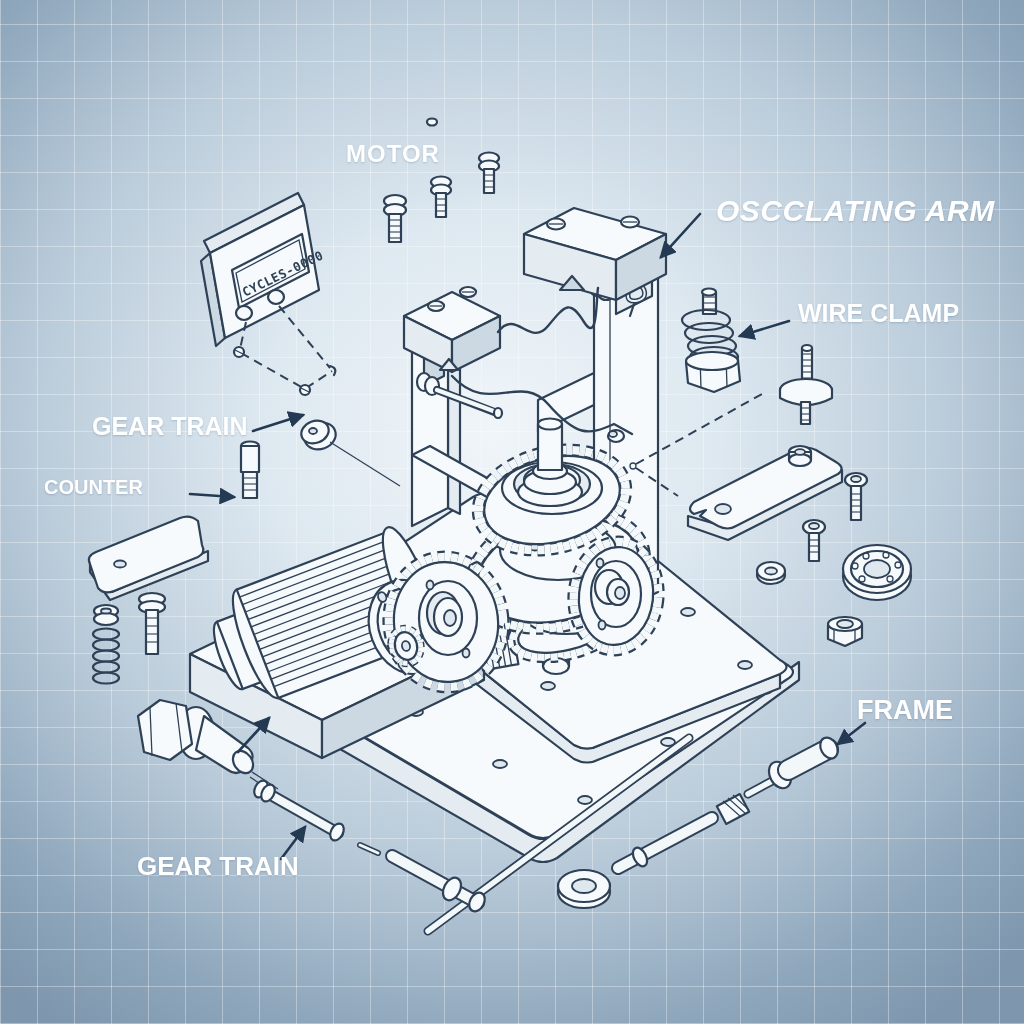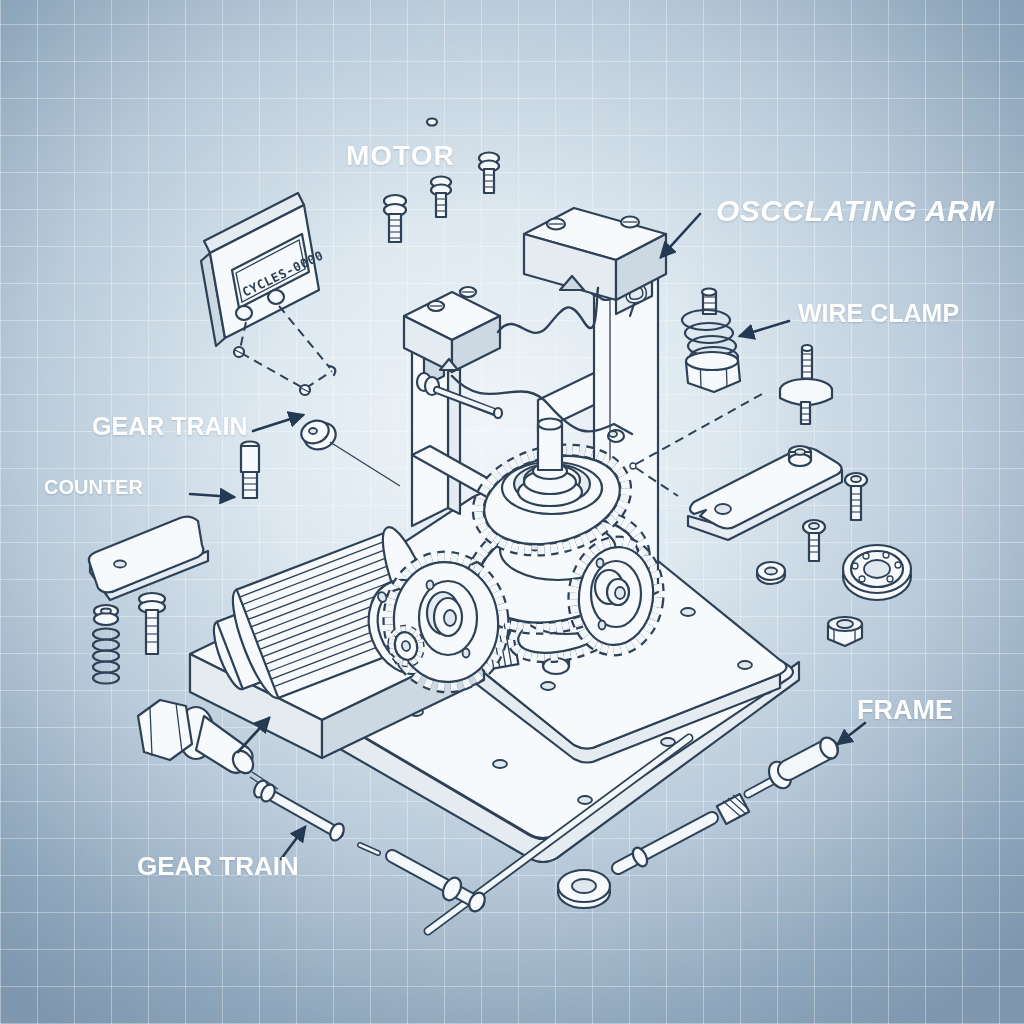--- a/index.html
+++ b/index.html
@@ -7,21 +7,21 @@
     position:relative;width:1024px;height:1024px;overflow:hidden;
     background:
       repeating-linear-gradient(0deg, rgba(255,255,255,.34) 0 1.5px, transparent 1.5px 37px),
       repeating-linear-gradient(90deg, rgba(255,255,255,.34) 0 1.5px, transparent 1.5px 37px),
       radial-gradient(ellipse 75% 70% at 48% 42%, #f0f5f9 0%, #dde8f0 30%, #b7c9d8 62%, #8fa7bc 85%, #7e97ae 100%);
     font-family:"Liberation Sans", sans-serif;
   }
   svg{position:absolute;left:0;top:0;}
   .lbl{position:absolute;color:#ffffff;font-weight:bold;white-space:nowrap;
        text-shadow:0 1px 2px rgba(60,85,115,.25);}
-  .lbl-motor{left:346px;top:140px;font-size:28px;letter-spacing:1px;}
+  .lbl-motor{left:346px;top:140px;font-size:24px;letter-spacing:1px;}
   .lbl-osc{left:716px;top:194px;font-size:30px;font-style:italic;letter-spacing:.5px;}
   .lbl-wire{left:798px;top:299px;font-size:25px;}
   .lbl-gtu{left:92px;top:412px;font-size:25px;}
   .lbl-counter{left:44px;top:476px;font-size:20px;}
   .lbl-frame{left:857px;top:695px;font-size:27px;}
   .lbl-gtl{left:137px;top:851px;font-size:26px;}
 
   .s{fill:none;stroke:#2e4157;stroke-width:2.2;stroke-linecap:round;stroke-linejoin:round;}
   .f1{fill:#f6fafc;stroke:#2e4157;stroke-width:2.2;stroke-linejoin:round;}
   .f2{fill:#e4ecf2;stroke:#2e4157;stroke-width:2.2;stroke-linejoin:round;}

